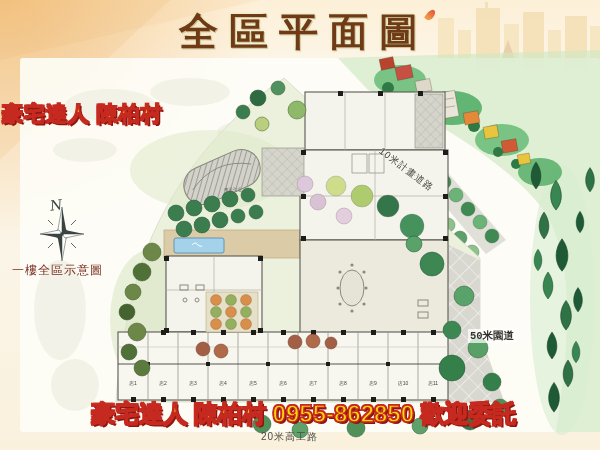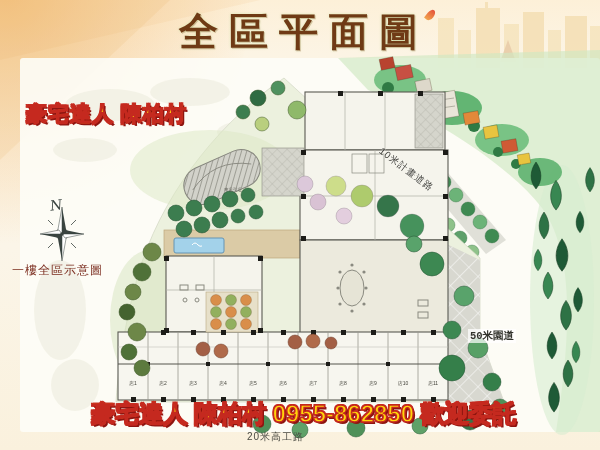--- a/index.html
+++ b/index.html
@@ -20,30 +20,30 @@
   .flame{
     position:absolute;left:427px;top:9px;width:7px;height:12px;z-index:4;
     background:linear-gradient(180deg,#e2402a,#f09b3c);
     border-radius:60% 60% 60% 0;transform:rotate(38deg);opacity:.9;
   }
   .gold{
     color:#ffd60a;font-weight:bold;
     -webkit-text-stroke:1.1px #c5291f;
     text-shadow:2px 2px 0 #8e1510,-1px -1px 0 #c5291f,1px -1px 0 #c5291f,-1px 1px 0 #c5291f,1px 1px 0 #c5291f;
   }
-  .badge{left:26px;top:100px;font-size:21px;letter-spacing:1px;}
+  .badge{left:2px;top:100px;font-size:21px;letter-spacing:1px;}
   .banner{left:0;top:398px;width:100%;text-align:center;font-size:24px;-webkit-text-stroke:1.3px #c5291f;}
   .compass-n{left:50px;top:197px;font-size:14px;font-style:italic;color:#3a4440;
     font-family:"DejaVu Serif","Liberation Serif",serif;transform:rotate(-8deg);}
   .caption{left:12px;top:262px;font-size:12px;font-weight:normal;color:#7a2b1d;letter-spacing:1px;}
   .road-nw{left:384px;top:145px;font-size:9.5px;color:#3a3a34;transform:rotate(37deg);
     transform-origin:0 0;letter-spacing:1px;text-shadow:0 0 2px #fff;}
   .road-e{left:468px;top:329px;font-size:10.5px;font-weight:bold;color:#33332d;
     background:rgba(255,255,255,.72);padding:0 2px;font-family:Liberation Mono, monospace;}
-  .road-s{left:247px;top:430px;font-size:10px;color:#4a4a42;letter-spacing:1px;}
+  .road-s{left:261px;top:430px;font-size:10px;color:#4a4a42;letter-spacing:1px;}
   .ramp-label{left:224px;top:187px;font-size:4.5px;color:#66665e;}
   .shops-row{left:118px;top:380px;width:330px;display:flex;z-index:2;}
   .shops-row span{flex:1;text-align:center;font-size:5px;color:#44443c;}
 </style>
 </head>
 <body>
 
 <div class="stage">
 
   <svg class="plan-svg" width="600" height="450" viewBox="0 0 600 450">

